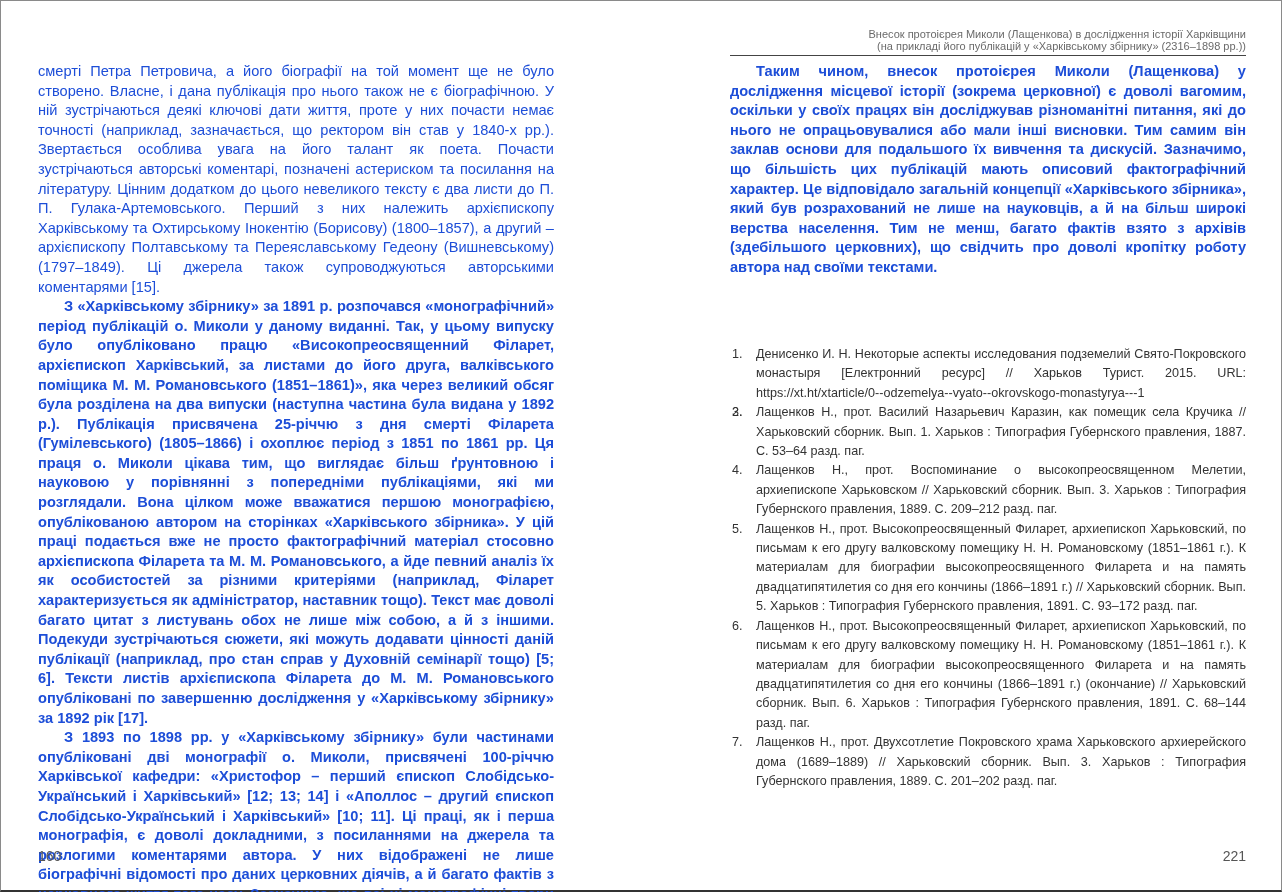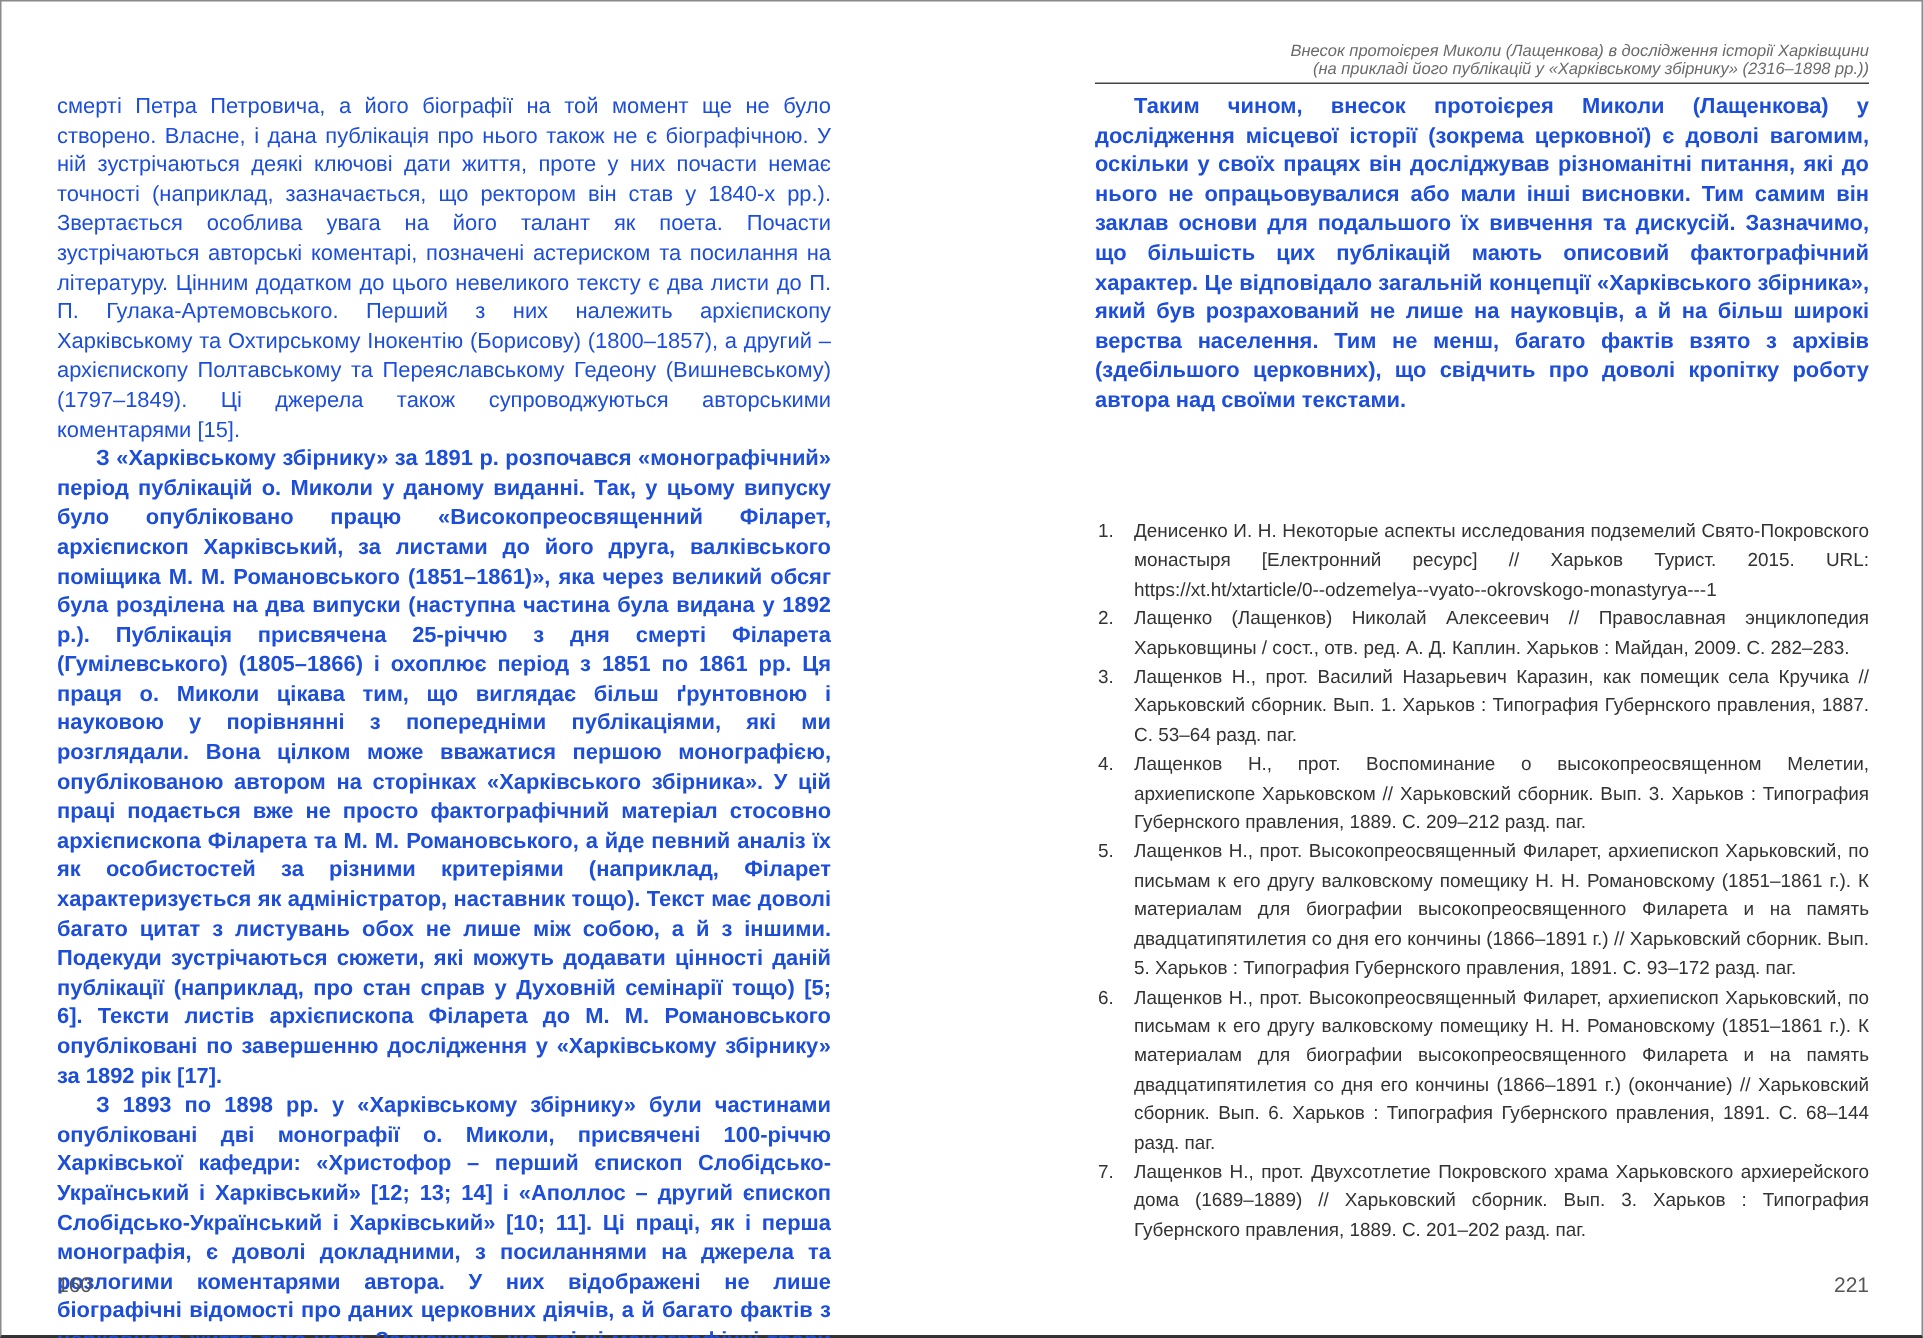--- a/index.html
+++ b/index.html
@@ -9,21 +9,21 @@
   }
   .frame {
     position: absolute; left: 0; top: 0; width: 1280px; height: 889px;
     border-left: 1px solid #8a8a8a; border-top: 1px solid #8a8a8a; border-right: 1px solid #8a8a8a;
     border-bottom: 2px solid #333;
   }
   .page { position: absolute; top: 0; height: 892px; }
   .page.left { left: 38px; width: 516px; }
   .page.right { left: 730px; width: 516px; }
   .running-head {
-    position: absolute; left: 0; right: 0; font-style: italic; color: #6a6a6a;
+    position: absolute; left: 0; right: 0; color: #6a6a6a;
     font-size: 11.5px; line-height: 12px; border-bottom: 1px solid #444;
   }
   .left .running-head { top: 42px; padding-bottom: 3px; }
   .right .running-head { top: 28px; padding-bottom: 3px; text-align: right; font-size: 11px; }
   .body-text {
     position: absolute; left: 0; right: 0; font-size: 14.6px; line-height: 19.6px;
     text-align: justify; color: #1d4ed8;
   }
   .left .body-text { top: 62px; }
   .right .body-text { top: 62px; }
@@ -63,21 +63,21 @@
 <div class="page right">
   <div class="running-head">
     <div>Внесок протоієрея Миколи (Лащенкова)  в дослідження історії Харківщини</div>
     <div>(на прикладі його публікацій у «Харківському збірнику» (2316–1898 рр.))</div>
   </div>
   <div class="body-text">
     <p class="indent">Таким чином, внесок протоієрея Миколи (Лащенкова) у дослідження місцевої історії (зокрема церковної) є доволі вагомим, оскільки у своїх працях він досліджував різноманітні питання, які до нього не опрацьовувалися або мали інші висновки. Тим самим він заклав основи для подальшого їх вивчення та дискусій. Зазначимо, що більшість цих публікацій мають описовий фактографічний характер. Це відповідало загальній концепції «Харківського збірника», який був розрахований не лише на науковців, а й на більш широкі верства населення. Тим не менш, багато фактів взято з архівів (здебільшого церковних), що свідчить про доволі кропітку роботу автора над своїми текстами.</p>
   </div>
   <ol class="refs">
     <li><span class="num">1.</span><span>Денисенко И. Н. Некоторые аспекты исследования подземелий Свято-Покровского монастыря [Електронний ресурс] // Харьков Турист. 2015. URL: https://xt.ht/xtarticle/0--odzemelya--vyato--okrovskogo-monastyrya---1</span></li>
-    <li><span class="num">2.</span><span>Лащенко (Лащенков) Николай Алексеевич // Православная энциклопедия Харьковщины / сост., отв. ред. А. Д. Каплин. Харьков : Майдан, 2009. С. 282–283.</span></li>
+    <li><span class="num">2.</span></li>
     <li><span class="num">3.</span><span>Лащенков Н., прот. Василий Назарьевич Каразин, как помещик села Кручика // Харьковский сборник. Вып. 1. Харьков : Типография Губернского правления, 1887. С. 53–64 разд. паг.</span></li>
     <li><span class="num">4.</span><span>Лащенков Н., прот. Воспоминание о высокопреосвященном Мелетии, архиепископе Харьковском // Харьковский сборник. Вып. 3. Харьков : Типография Губернского правления, 1889. С. 209–212 разд. паг.</span></li>
     <li><span class="num">5.</span><span>Лащенков Н., прот. Высокопреосвященный Филарет, архиепископ Харьковский, по письмам к его другу валковскому помещику Н. Н. Романовскому (1851–1861 г.). К материалам для биографии высокопреосвященного Филарета и на память двадцатипятилетия со дня его кончины (1866–1891 г.) // Харьковский сборник. Вып. 5. Харьков : Типография Губернского правления, 1891. С. 93–172 разд. паг.</span></li>
     <li><span class="num">6.</span><span>Лащенков Н., прот. Высокопреосвященный Филарет, архиепископ Харьковский, по письмам к его другу валковскому помещику Н. Н. Романовскому (1851–1861 г.). К материалам для биографии высокопреосвященного Филарета и на память двадцатипятилетия со дня его кончины (1866–1891 г.) (окончание) // Харьковский сборник. Вып. 6. Харьков : Типография Губернского правления, 1891. С. 68–144 разд. паг.</span></li>
     <li><span class="num">7.</span><span>Лащенков Н., прот. Двухсотлетие Покровского храма Харьковского архиерейского дома (1689–1889) // Харьковский сборник. Вып. 3. Харьков : Типография Губернского правления, 1889. С. 201–202 разд. паг.</span></li>
   </ol>
   <div class="page-num">221</div>
 </div>
 
 </body></html>

